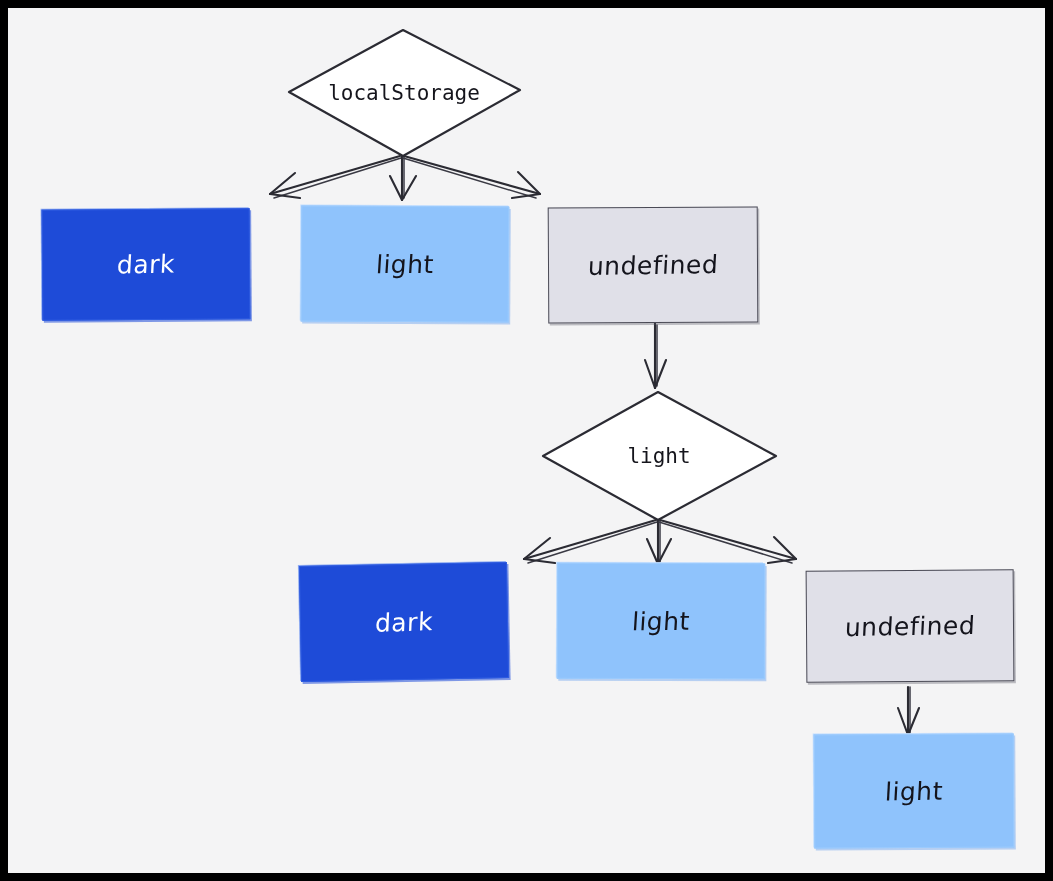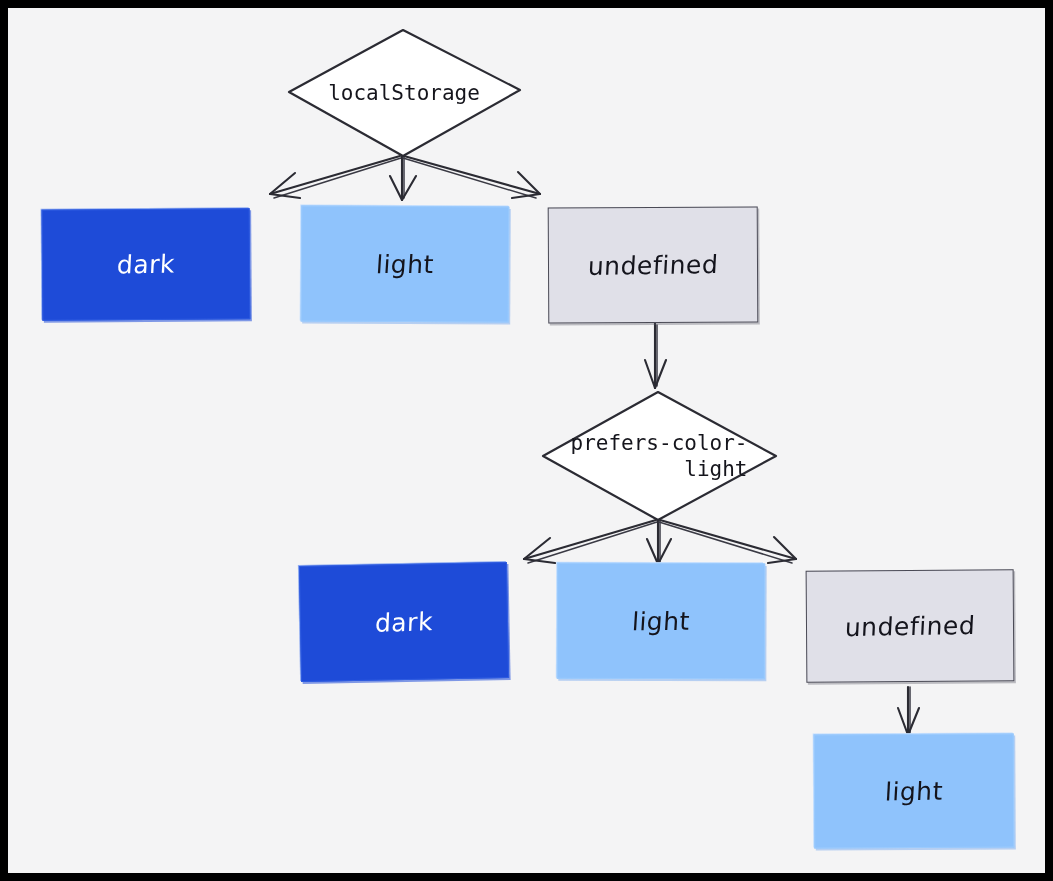--- a/index.html
+++ b/index.html
@@ -68,21 +68,20 @@
   }
   .label-mono {
     font-family: "DejaVu Sans Mono", monospace;
     font-size: 21px;
     color: #15151c;
     line-height: 1.25;
     letter-spacing: 0px;
   }
   .diamond-wrap {
     position: absolute;
-    text-align: right;
   }
   .diamond-text {
     position: absolute;
     left: 0;
     top: 0;
     width: 100%;
     height: 100%;
     display: flex;
     align-items: center;
     justify-content: center;
@@ -194,21 +193,20 @@
     <div class="node box box-gray" style="left:540px; top:199px; width:210px; height:116px; transform:rotate(-0.3deg);">
       <span class="label-hand">undefined</span>
     </div>
 
     <div class="diamond-wrap" style="left:532px; top:382px; width:238px; height:132px;">
       <svg class="shape" width="238" height="132" viewBox="0 0 238 132">
         <polygon points="118,2 236,66 118,130 3,66" fill="#ffffff" stroke="#2b2b33" stroke-width="2.2" stroke-linejoin="round"></polygon>
       </svg>
       <div class="diamond-text">
         <div>
-          <div class="label-mono">prefers-color-</div>
           <div class="label-mono">light</div>
         </div>
       </div>
     </div>
 
     <div class="node box box-dark" style="left:292px; top:556px; width:208px; height:116px; transform:rotate(-1.1deg);">
       <span class="label-hand">dark</span>
     </div>
 
     <div class="node box box-light" style="left:549px; top:555px; width:208px; height:116px; transform:rotate(0.2deg);">

